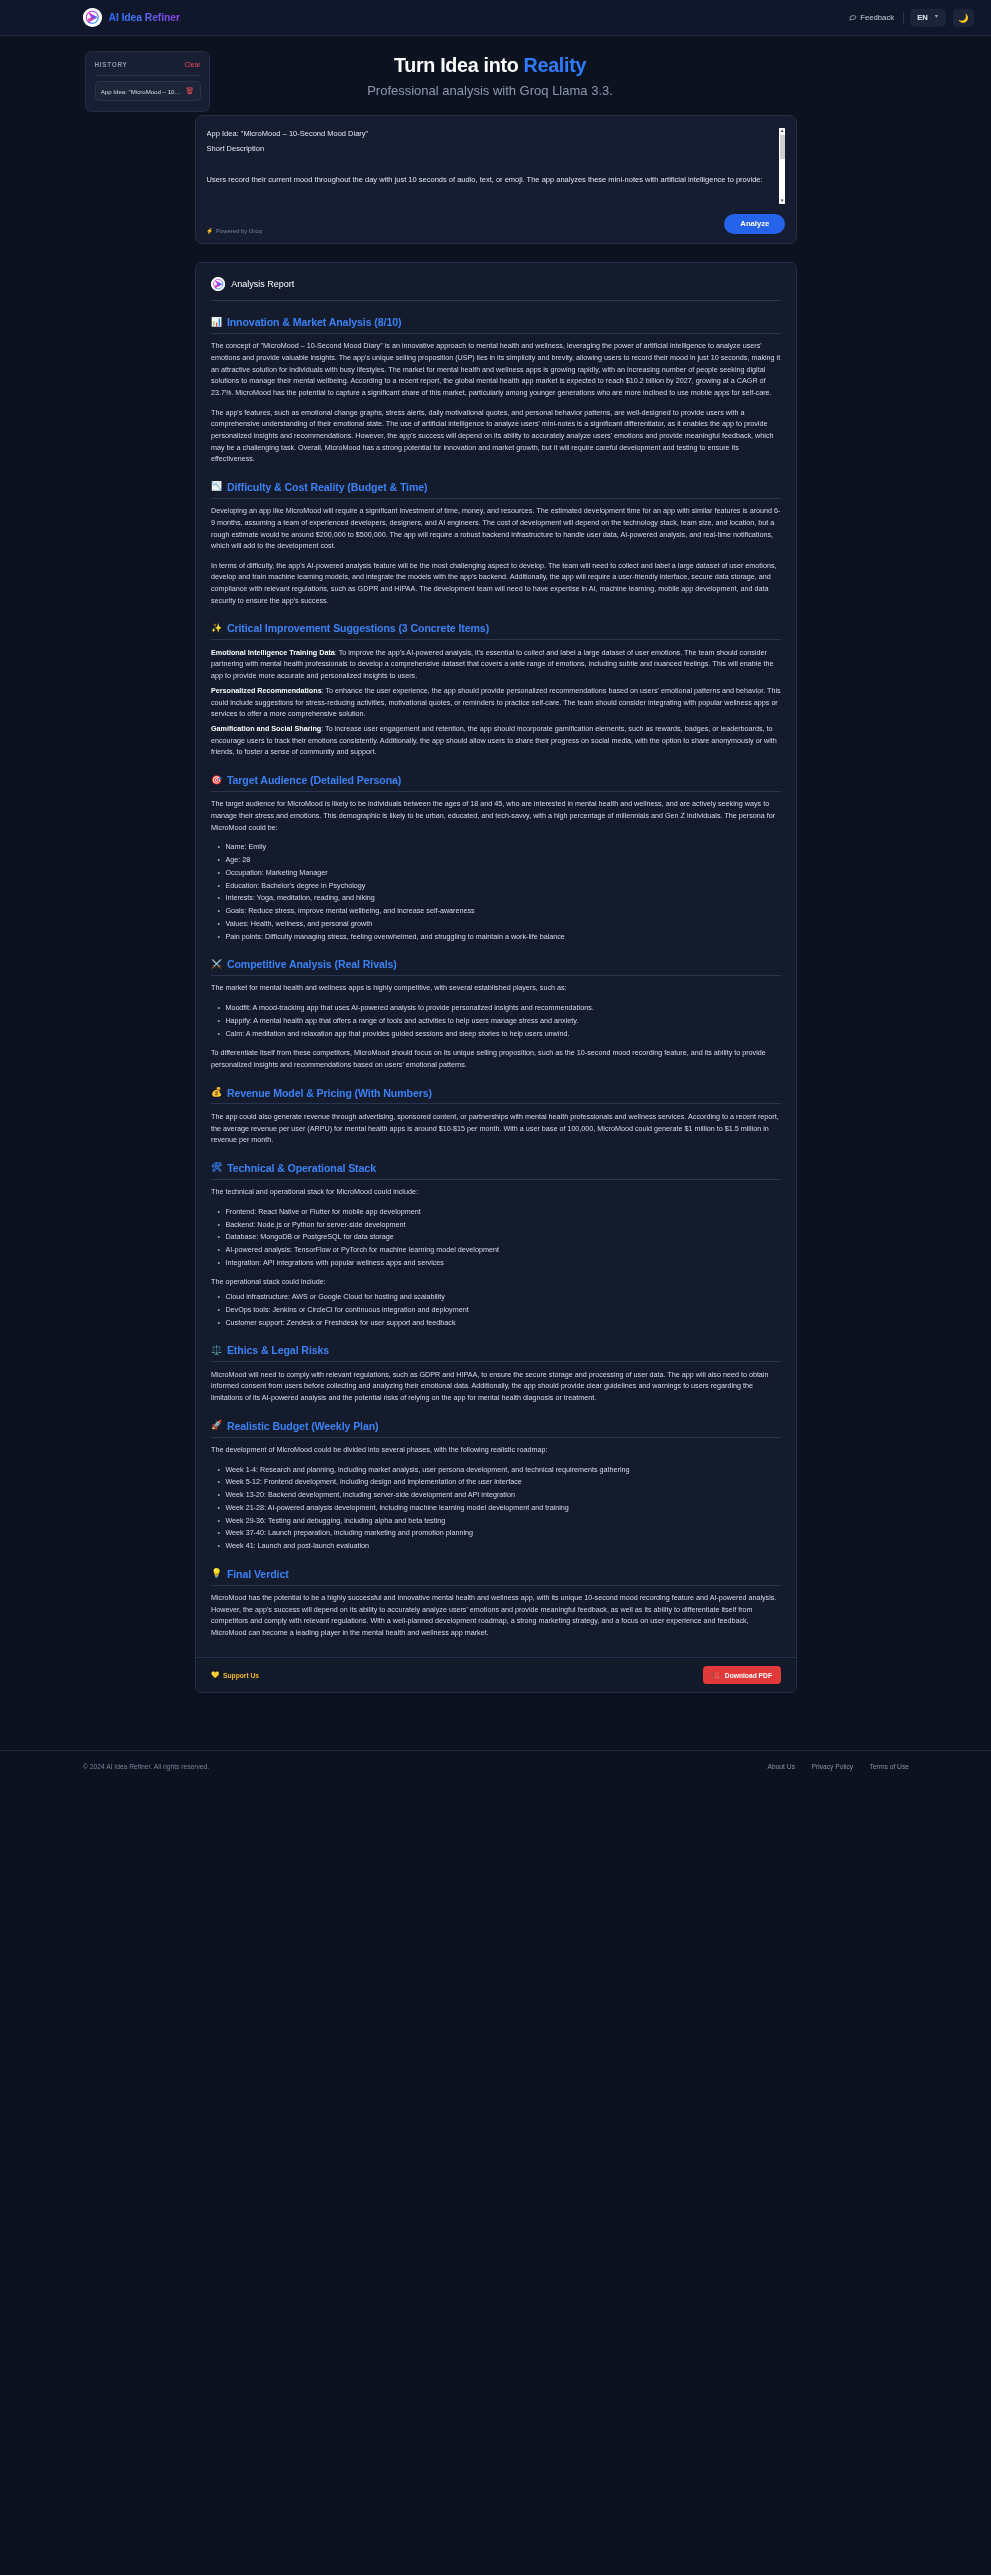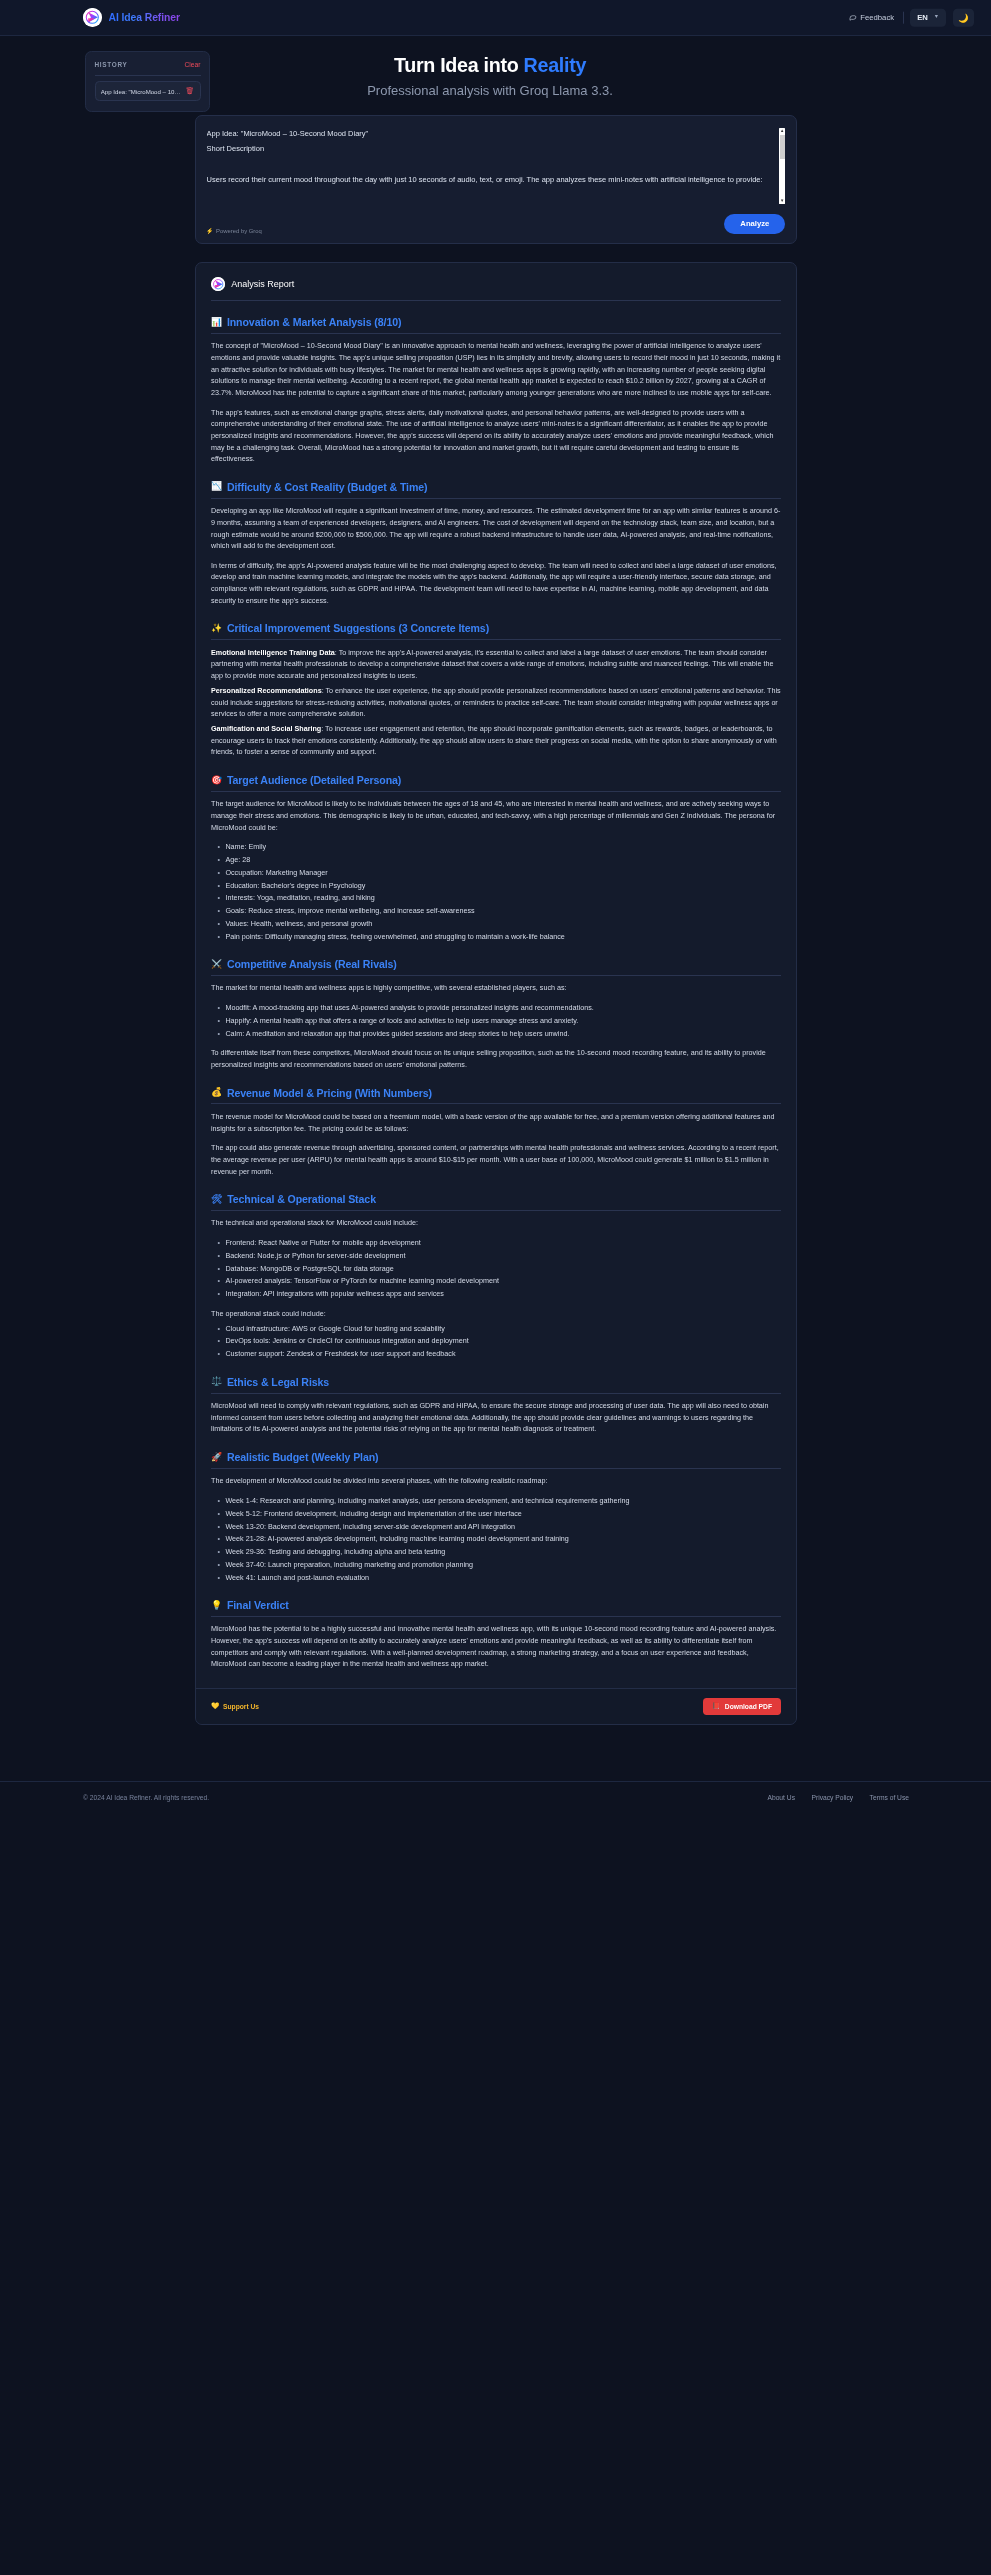--- a/index.html
+++ b/index.html
@@ -358,21 +358,20 @@
             <li>Calm: A meditation and relaxation app that provides guided sessions and sleep stories to help users unwind.</li>
           </ul>
           <p class="p">To differentiate itself from these competitors, MicroMood should focus on its unique selling proposition, such as the 10-second mood recording feature, and its ability to provide personalized insights and recommendations based on users' emotional patterns.</p>
         </div>
         <div>
           <div class="sec-h">
             <span class="emoji">💰</span>
             <span>Revenue Model &amp; Pricing (With Numbers)</span>
           </div>
           <div class="sec-h-rule"></div>
-          <p class="p">The revenue model for MicroMood could be based on a freemium model, with a basic version of the app available for free, and a premium version offering additional features and insights for a subscription fee. The pricing could be as follows:</p>
           <p class="p">The app could also generate revenue through advertising, sponsored content, or partnerships with mental health professionals and wellness services. According to a recent report, the average revenue per user (ARPU) for mental health apps is around $10-$15 per month. With a user base of 100,000, MicroMood could generate $1 million to $1.5 million in revenue per month.</p>
         </div>
         <div>
           <div class="sec-h">
             <span class="emoji">🛠</span>
             <span>Technical &amp; Operational Stack</span>
           </div>
           <div class="sec-h-rule"></div>
           <p class="p">The technical and operational stack for MicroMood could include:</p>
           <ul class="bul">

